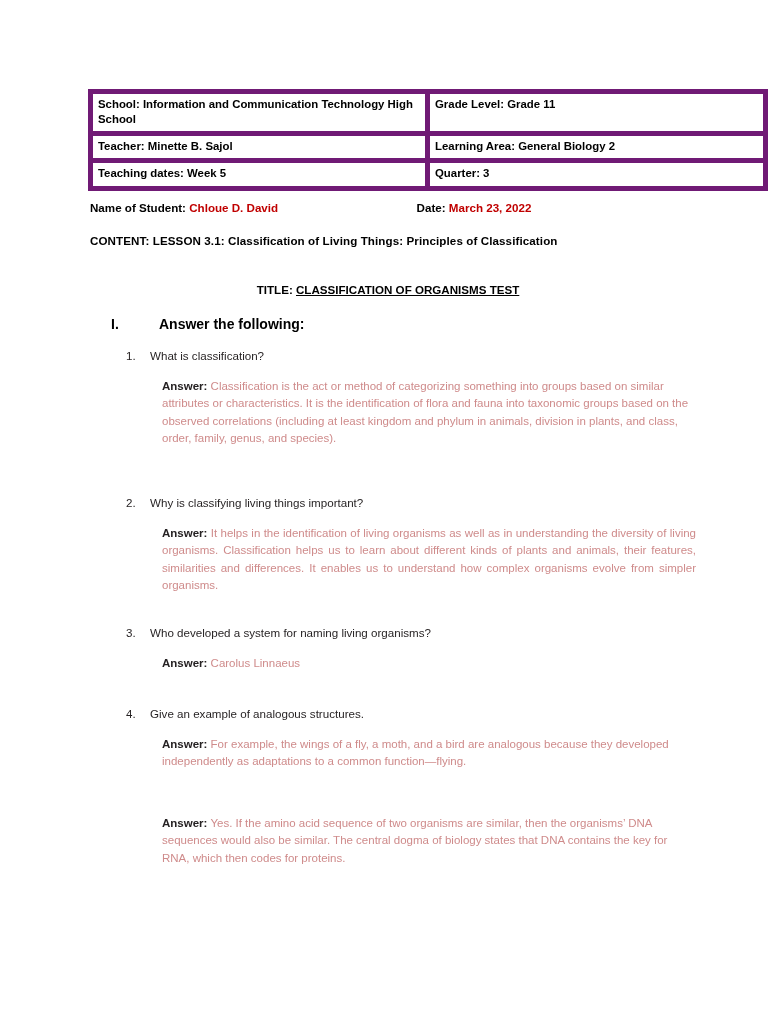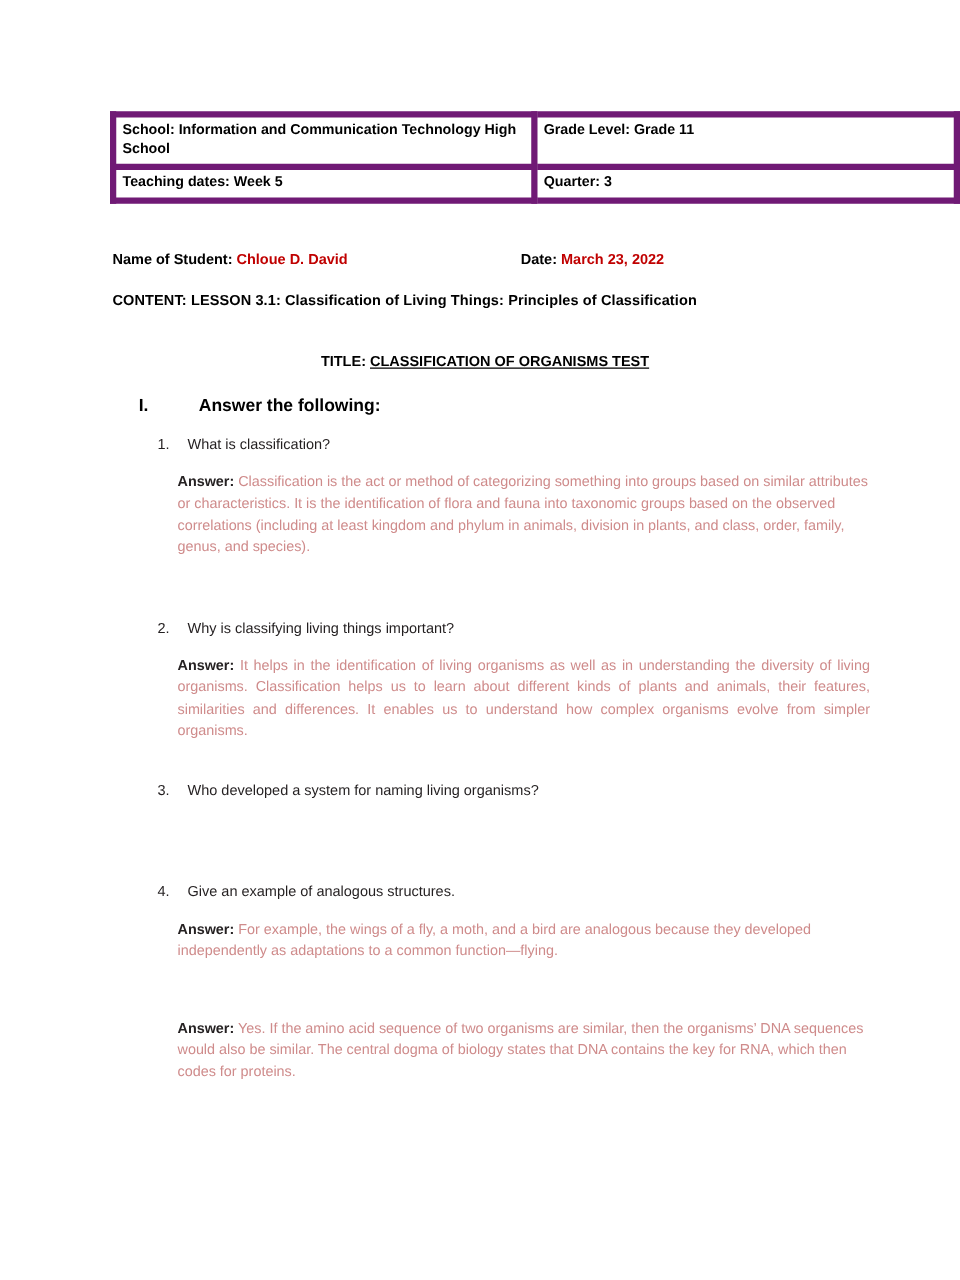--- a/index.html
+++ b/index.html
@@ -105,21 +105,21 @@
     color: #231f20;
     line-height: 1.38;
     padding-left: 24px;
     text-indent: -24px;
     font-weight: normal;
   }
   .q-line .qnum { display: inline-block; width: 24px; text-indent: 0; }
 
   .ans {
     margin-top: 14px;
-    margin-left: 16px;
+    margin-left: 36px;
     font-size: 11.5px;
     line-height: 1.52;
     color: #cf8b8b;
   }
   .ans.justify { text-align: justify; }
   .ans .alabel {
     color: #262223;
     font-weight: bold;
   }
 
@@ -134,20 +134,24 @@
 
 <div class="page">
 
   <table class="info-table">
     <tbody>
       <tr class="row-tall">
         <td class="col-a">School: Information and Communication Technology High School</td>
         <td class="col-b">Grade Level: Grade 11</td>
       </tr>
       <tr>
+        <td class="col-a">Teacher: Minette B. Sajol</td>
+        <td class="col-b">Learning Area: General Biology 2</td>
+      </tr>
+      <tr>
         <td class="col-a">Teaching dates: Week 5</td>
         <td class="col-b">Quarter: 3</td>
       </tr>
     </tbody>
   </table>
 
   <div class="namedate">
     <span>Name of Student:</span>
     <span class="redval">Chloue D. David</span>
     <span class="gap"></span>
@@ -182,20 +186,24 @@
     <div class="ans justify">
       <span class="alabel">Answer:</span>
       <span>It helps in the identification of living organisms as well as in understanding the diversity of living organisms. Classification helps us to learn about different kinds of plants and animals, their features, similarities and differences. It enables us to understand how complex organisms evolve from simpler organisms.</span>
     </div>
   </div>
 
   <div class="qblock" id="q3">
     <div class="q-line">
       <span class="qnum">3.</span><span>Who developed a system for naming living organisms?</span>
     </div>
+    <div class="ans">
+      <span class="alabel">Answer:</span>
+      <span>Carolus Linnaeus</span>
+    </div>
   </div>
 
   <div class="qblock" id="q4">
     <div class="q-line">
       <span class="qnum">4.</span><span>Give an example of analogous structures.</span>
     </div>
     <div class="ans">
       <span class="alabel">Answer:</span>
       <span>For example, the wings of a fly, a moth, and a bird are analogous because they developed independently as adaptations to a common function—flying.</span>
     </div>

